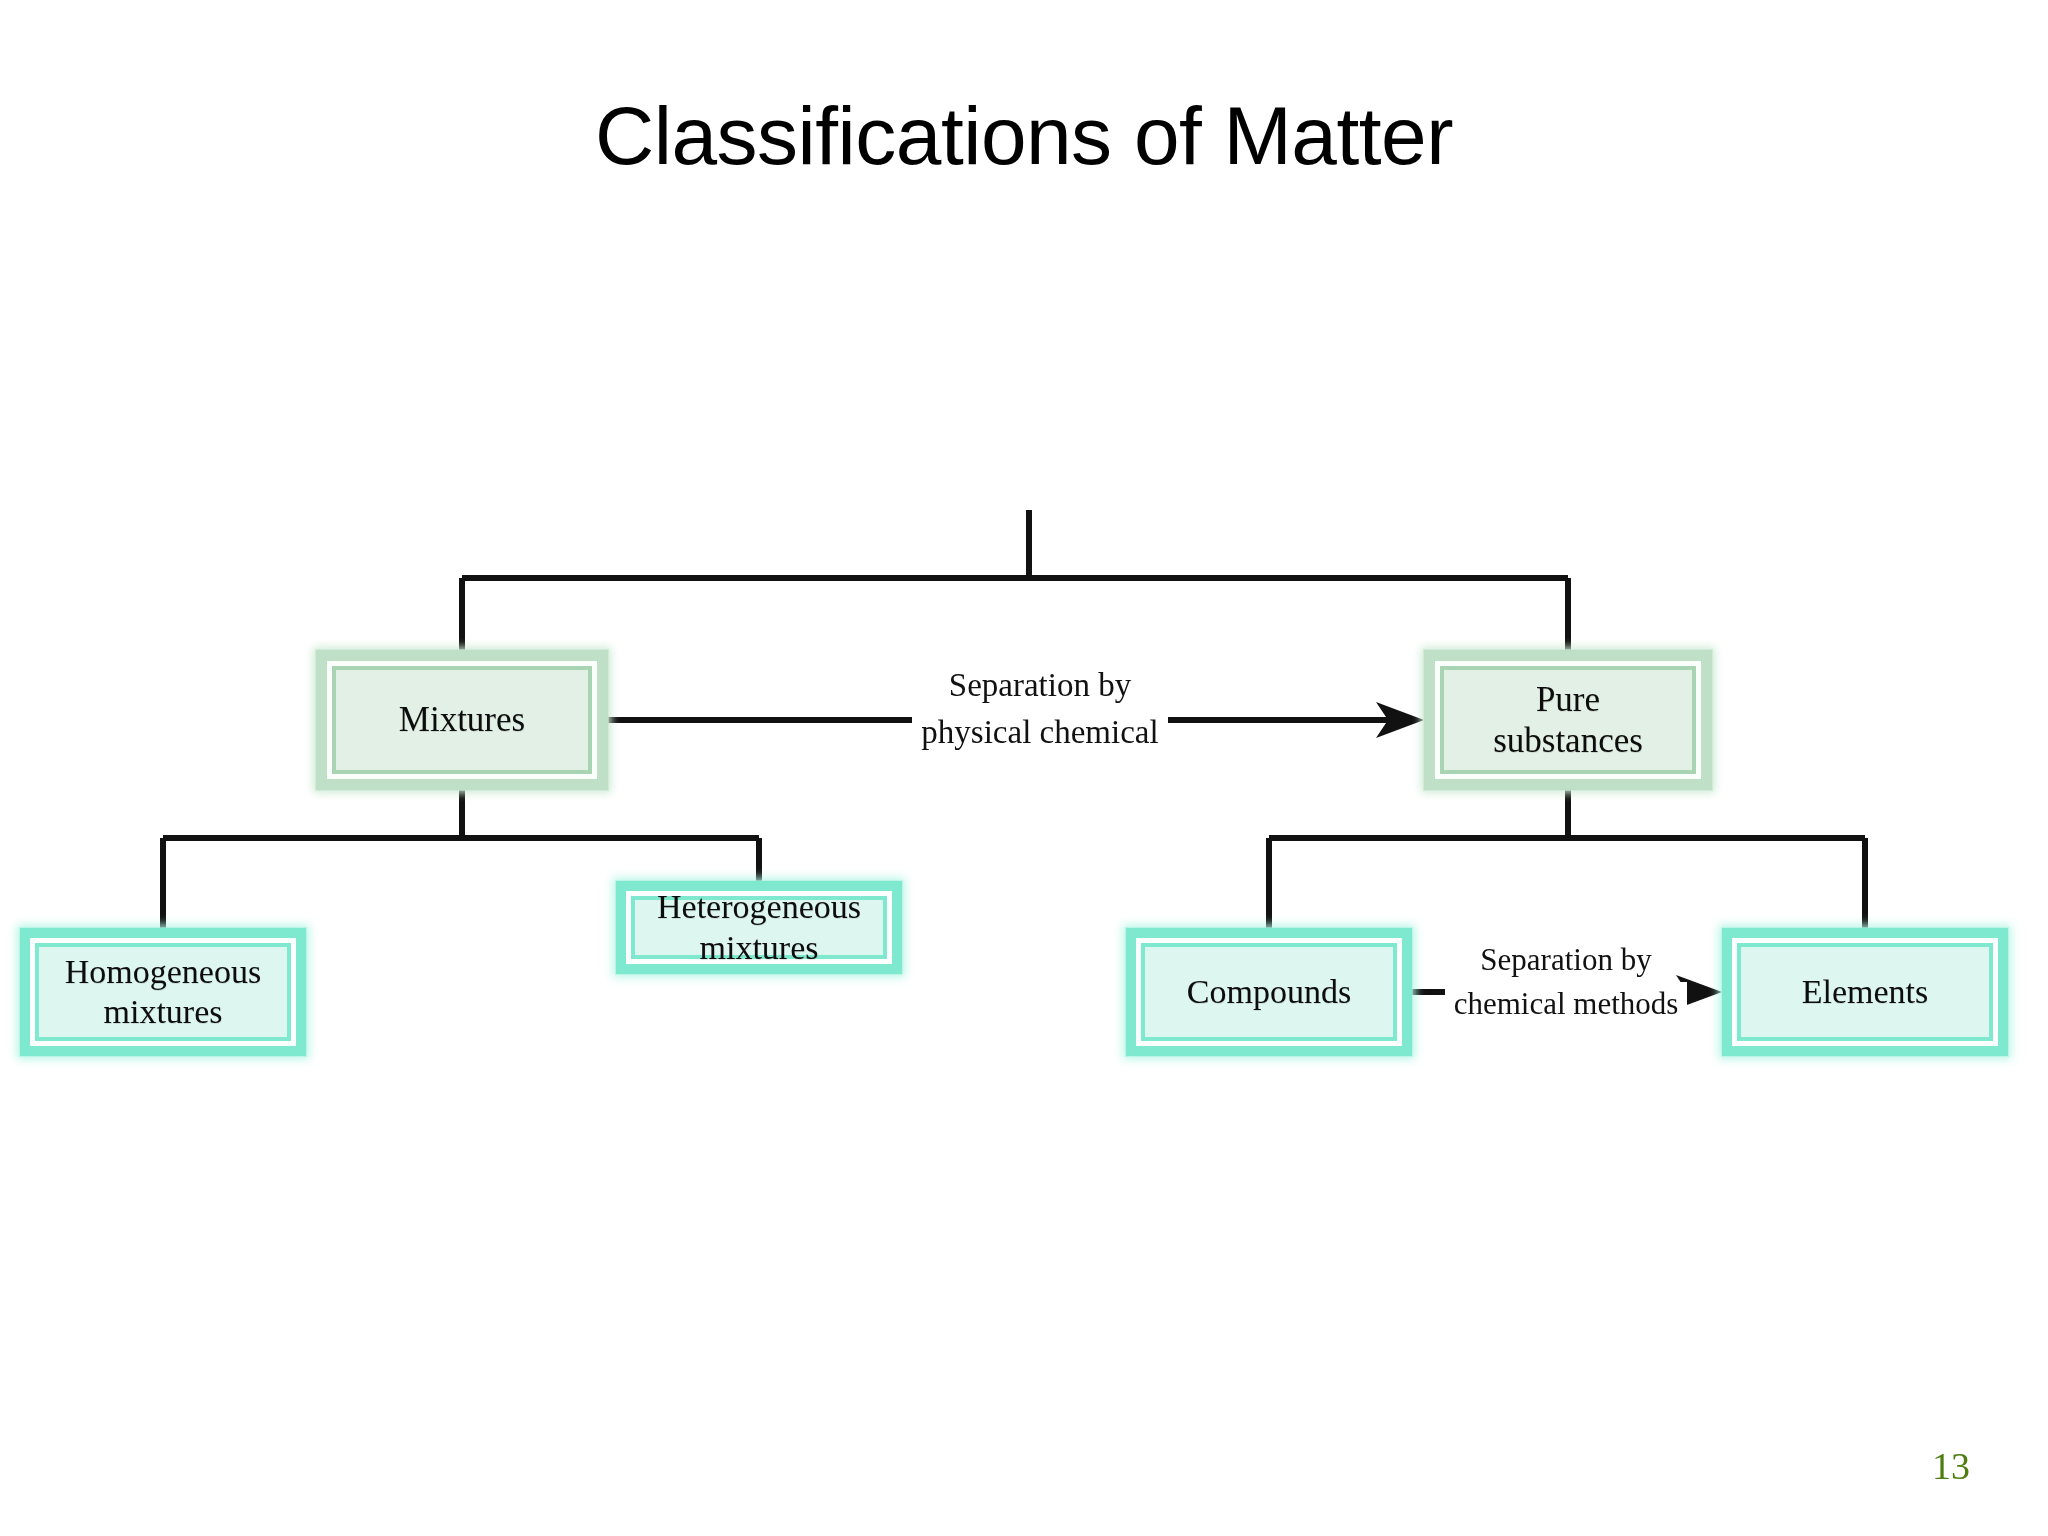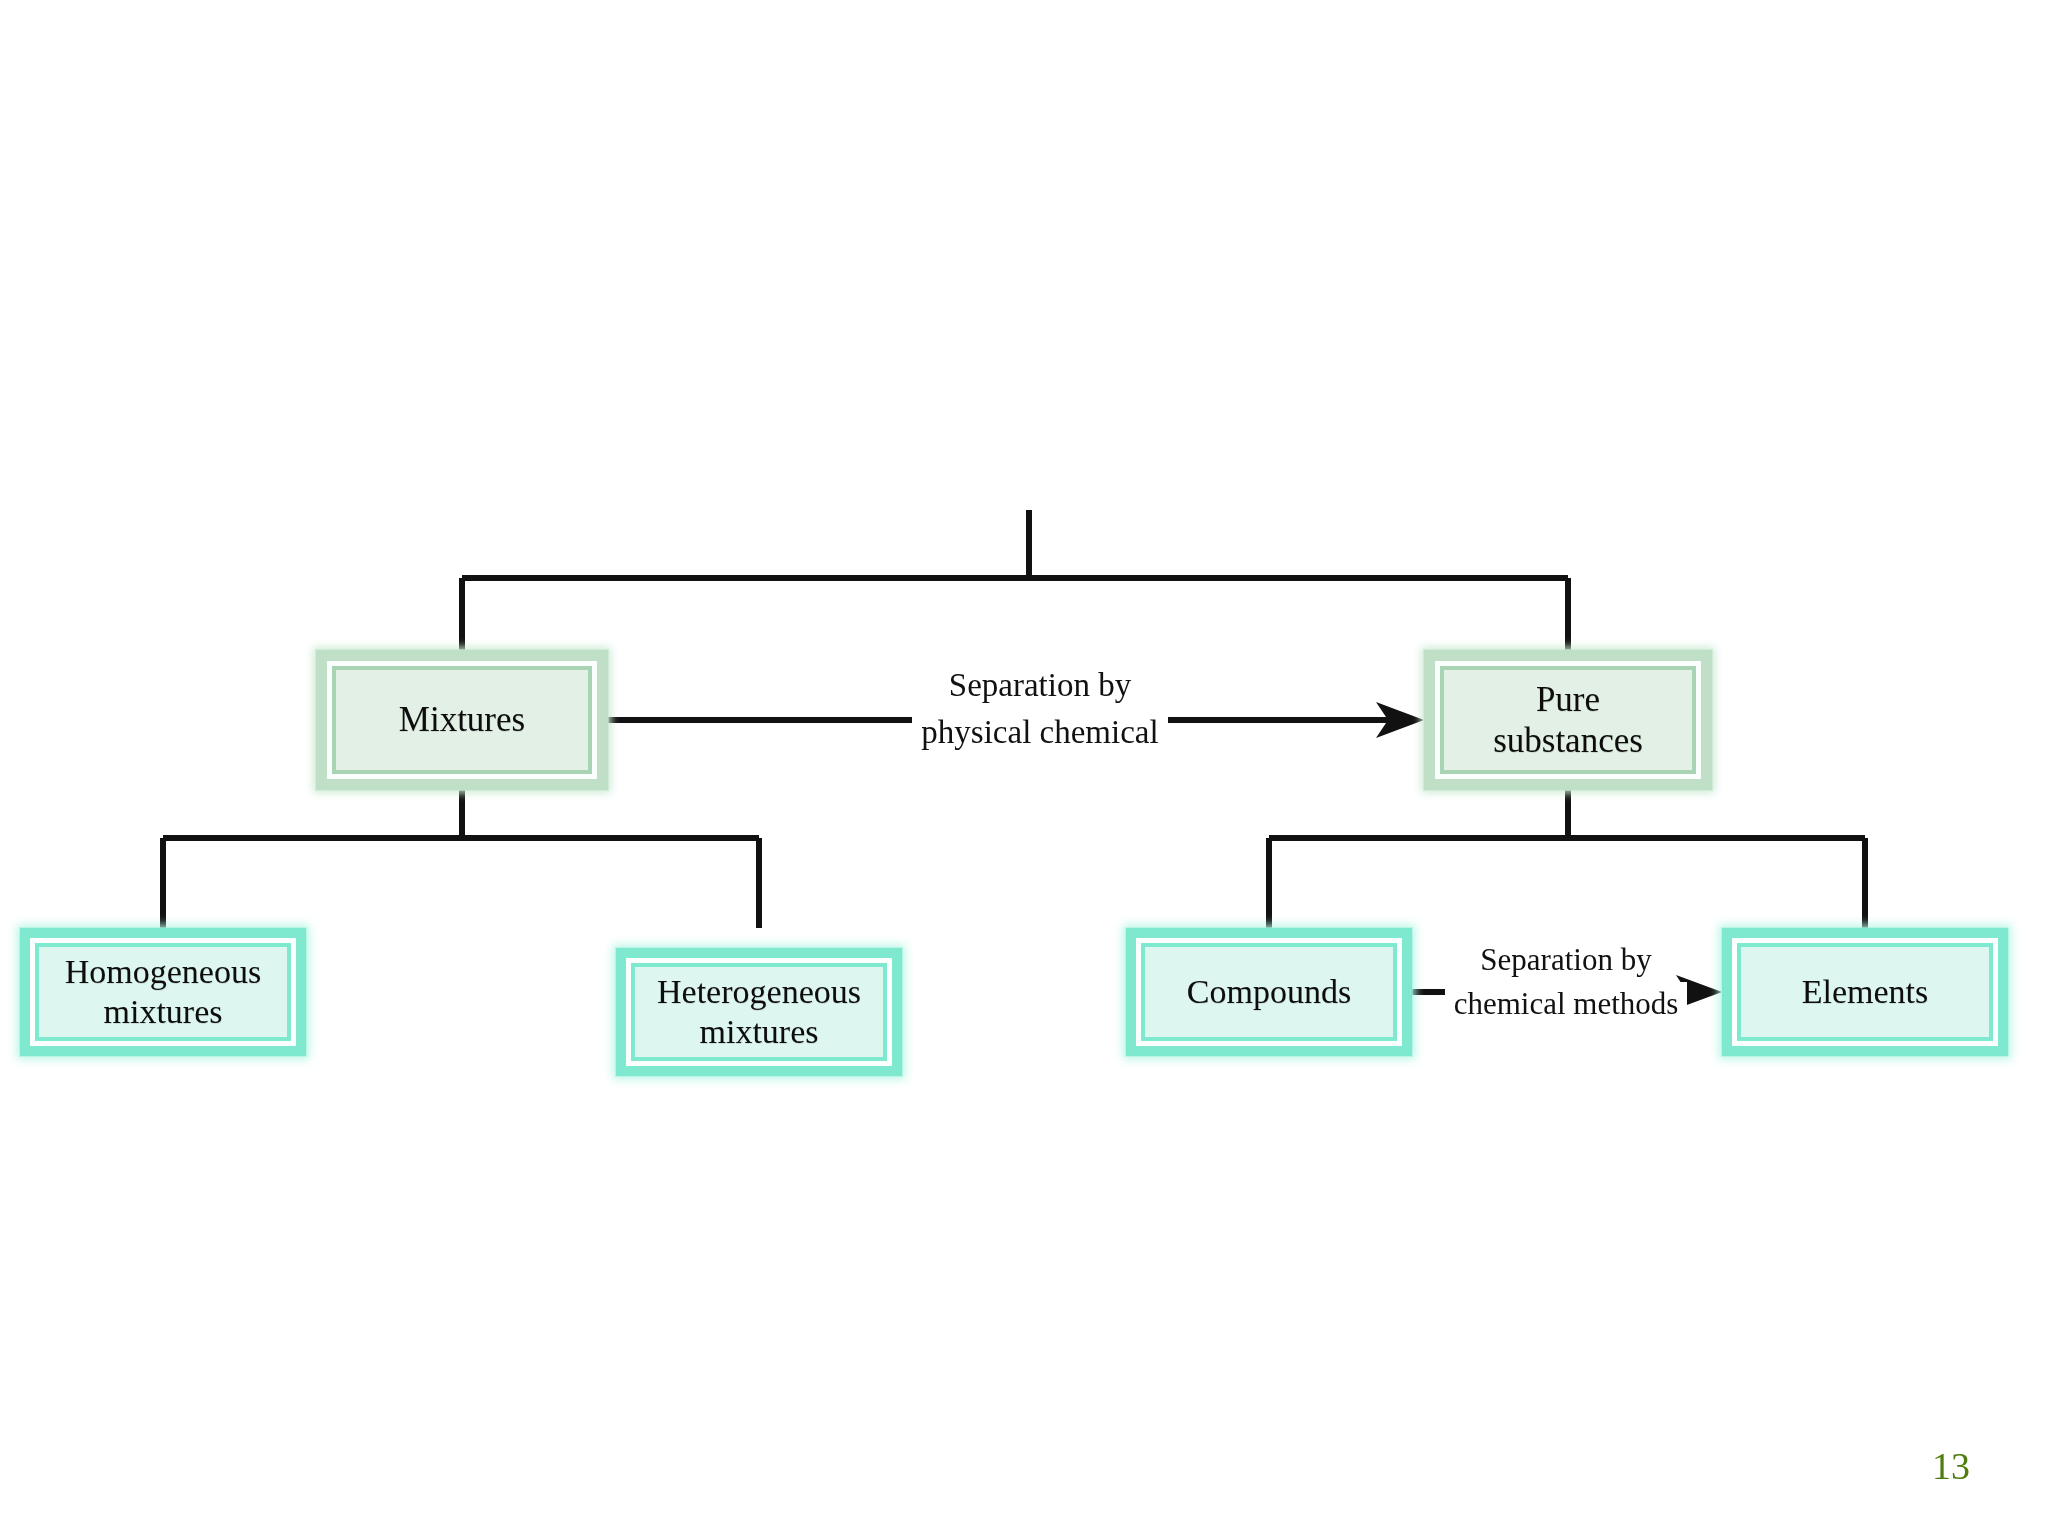--- a/index.html
+++ b/index.html
@@ -183,23 +183,23 @@
   .node-aqua .label { font-size: 34px; }
 
   #node-homogeneous {
     left: 20px;
     top: 928px;
     width: 286px;
     height: 128px;
   }
   #node-heterogeneous {
     left: 616px;
-    top: 948px;
+    top: 881px;
     width: 286px;
-    height: 128px;
+    height: 93px;
   }
   #node-compounds {
     left: 1126px;
     top: 928px;
     width: 286px;
     height: 128px;
   }
   #node-elements {
     left: 1722px;
     top: 928px;
@@ -238,20 +238,21 @@
     width: 332px;
     font-size: 31px;
     line-height: 1.42;
   }
 </style>
 </head>
 <body>
 
 <div id="slide">
 
+  <div id="slide-title">Classifications of Matter</div>
 
   <div id="diagram">
 
     <svg id="connectors" viewBox="0 0 2048 1536" xmlns="http://www.w3.org/2000/svg">
 
       <path d="M 1029 510 L 1029 578" stroke="#111111" stroke-width="6" fill="none"></path>
 
       <path d="M 462 578 L 1568 578" stroke="#111111" stroke-width="6" fill="none"></path>
 
       <path d="M 462 578 L 462 650" stroke="#111111" stroke-width="6" fill="none"></path>

